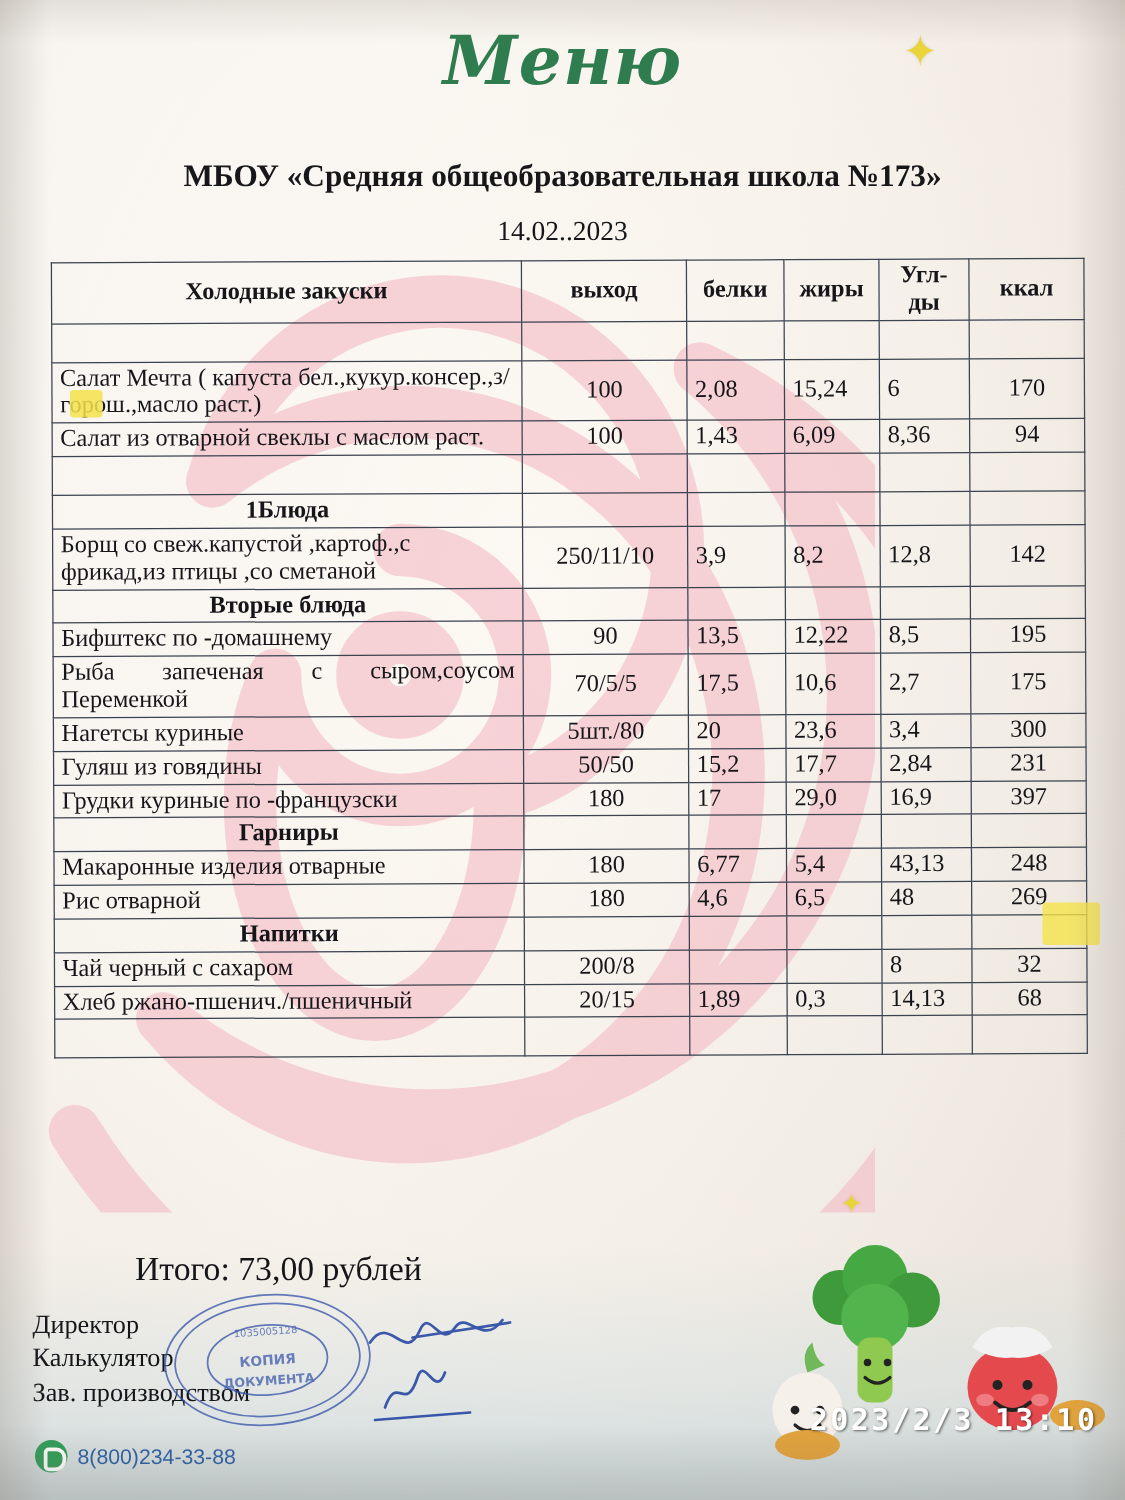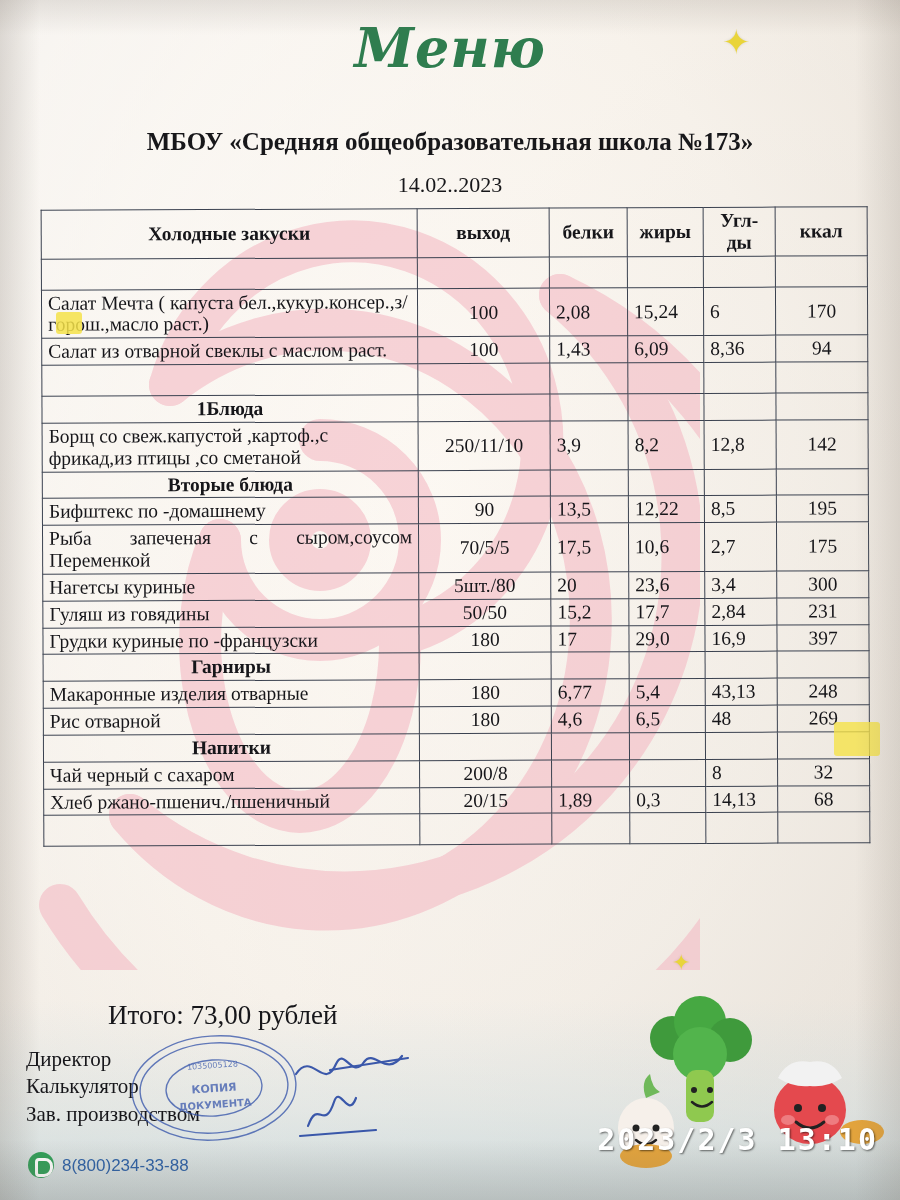--- a/index.html
+++ b/index.html
@@ -117,21 +117,21 @@
   }
   .phone-dot:after{
     content:"";position:absolute;left:7px;top:6px;width:12px;height:13px;
     border:3px solid #fff;border-radius:4px 8px 9px 4px;
   }
 
   
   .timestamp{
     position:absolute;right:22px;top:1122px;
     font-family:"DejaVu Sans Mono", monospace;
-    font-size:30px;font-weight:bold;color:#ffffff;
+    font-size:24px;font-weight:bold;color:#ffffff;
     letter-spacing:2px;
     text-shadow:1px 1px 2px rgba(0,0,0,.55);
   }
 
   
   .stamp{
     position:absolute;left:126px;top:1032px;width:176px;height:112px;
     transform:rotate(-4deg);
     opacity:.82;
   }

